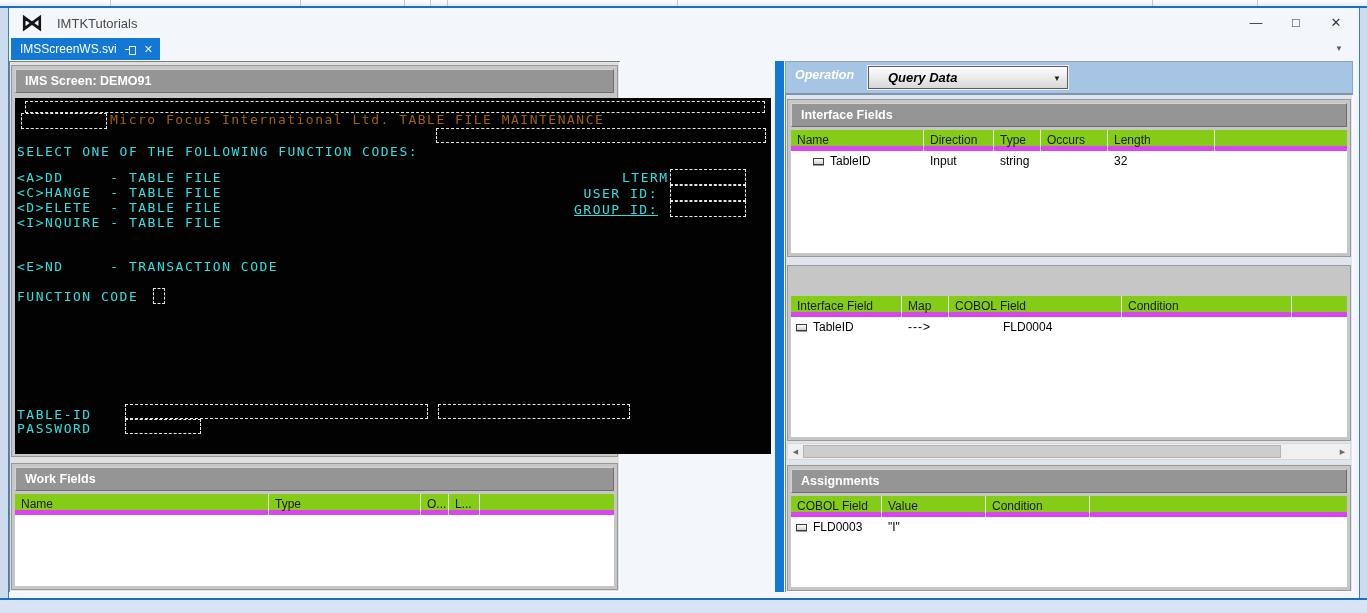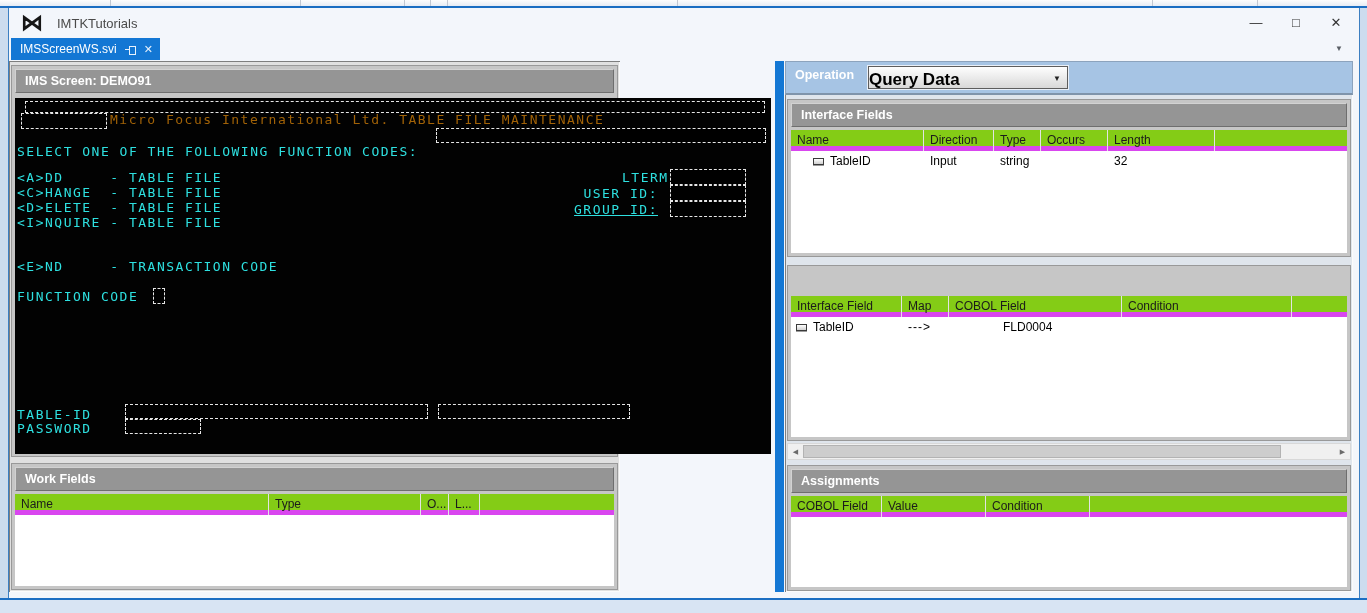--- a/index.html
+++ b/index.html
@@ -55,24 +55,24 @@
 
   
   .tbl{position:absolute;left:3px;right:3px;top:30px;bottom:3px;background:#fff;overflow:hidden;}
   .tbl-hdr{position:relative;height:21px;background:#84cc16;border-bottom:5px solid #d946ef;}
   .th{position:absolute;top:0;height:21px;line-height:21px;font-size:12px;color:#1b1b1b;padding-left:6px;border-right:1px solid #e3e3e3;white-space:nowrap;overflow:hidden;}
   .trow{position:relative;height:21px;}
   .td{position:absolute;top:0;height:21px;line-height:21px;font-size:12px;color:#000;white-space:nowrap;}
   .ficon{display:inline-block;width:11px;height:7px;border:1px solid #3a3a3a;background:linear-gradient(#fff,#cfcfcf);box-shadow:0 1px 0 #9c9c9c;vertical-align:middle;margin-right:6px;}
 
   
-  .opbar{position:absolute;left:0;top:0;width:100%;height:34px;background:#a6c4e4;border:1px solid #8ca3bd;border-bottom:2px solid #7f94ab;}
+  .opbar{position:absolute;left:0;top:0;width:100%;height:34px;background:#a6c4e4;border:1px solid #8ca3bd;border-bottom:2px solid #7f94ab;font-style:italic;}
   .oplabel{position:absolute;left:9px;top:6px;font-size:12.5px;font-weight:bold;color:#fff;}
   .combo{position:absolute;left:82px;top:4px;width:200px;height:23px;background:linear-gradient(#fefefe,#d8d8d8);border:1px solid #5d5d5d;box-shadow:0 0 0 1px #e9eff7;}
-  .combo-text{position:absolute;left:0;top:3px;font-size:17px;font-weight:bold;color:#000;}
+  .combo-text{position:absolute;left:19px;top:3px;font-size:13px;font-weight:bold;color:#000;}
   .combo-arrow{position:absolute;right:6px;top:7px;font-size:8px;color:#222;}
 
   
   .hscroll{position:absolute;left:2px;right:2px;top:382px;height:17px;background:#f0f0f0;border:1px solid #d8d8d8;}
   .sb-arrow{position:absolute;top:0;width:15px;height:15px;text-align:center;line-height:15px;font-size:7px;color:#6b6b6b;}
   .sb-left{left:0;} .sb-right{right:0;}
   .sb-thumb{position:absolute;left:15px;top:1px;width:478px;height:13px;background:#cdcdcd;border:1px solid #b3b3b3;}
 </style>
 </head>
 <body>
@@ -218,18 +218,23 @@
       </div>
 
       <div class="section" style="top:404px;height:126px;">
         <div class="phdr">Assignments</div>
         <div class="tbl">
           <div class="tbl-hdr">
             <div class="th" style="left:0;width:91px;">COBOL Field</div>
             <div class="th" style="left:91px;width:104px;">Value</div>
             <div class="th" style="left:195px;width:104px;">Condition</div>
           </div>
+          <div class="trow">
+            <span class="td" style="left:5px;"><span class="ficon"></span><span>FLD0003</span></span>
+            <span class="td" style="left:97px;">"I"</span>
+            <span class="td" style="left:201px;"></span>
+          </div>
         </div>
       </div>
 
     </div>
   </div>
 </div>
 
 </body></html>

